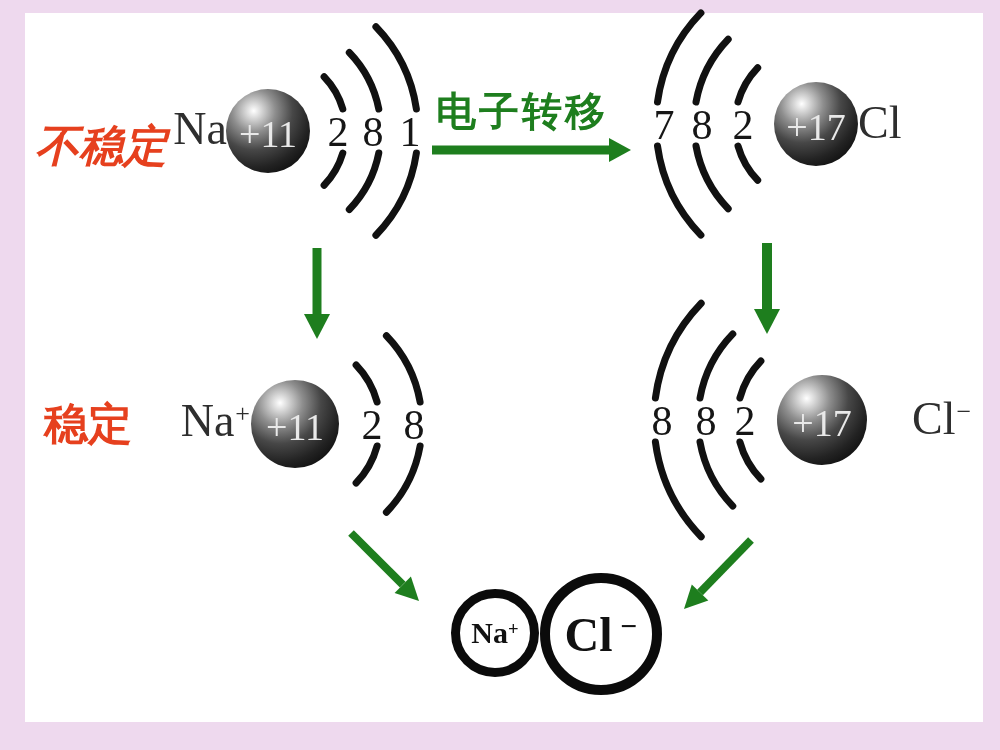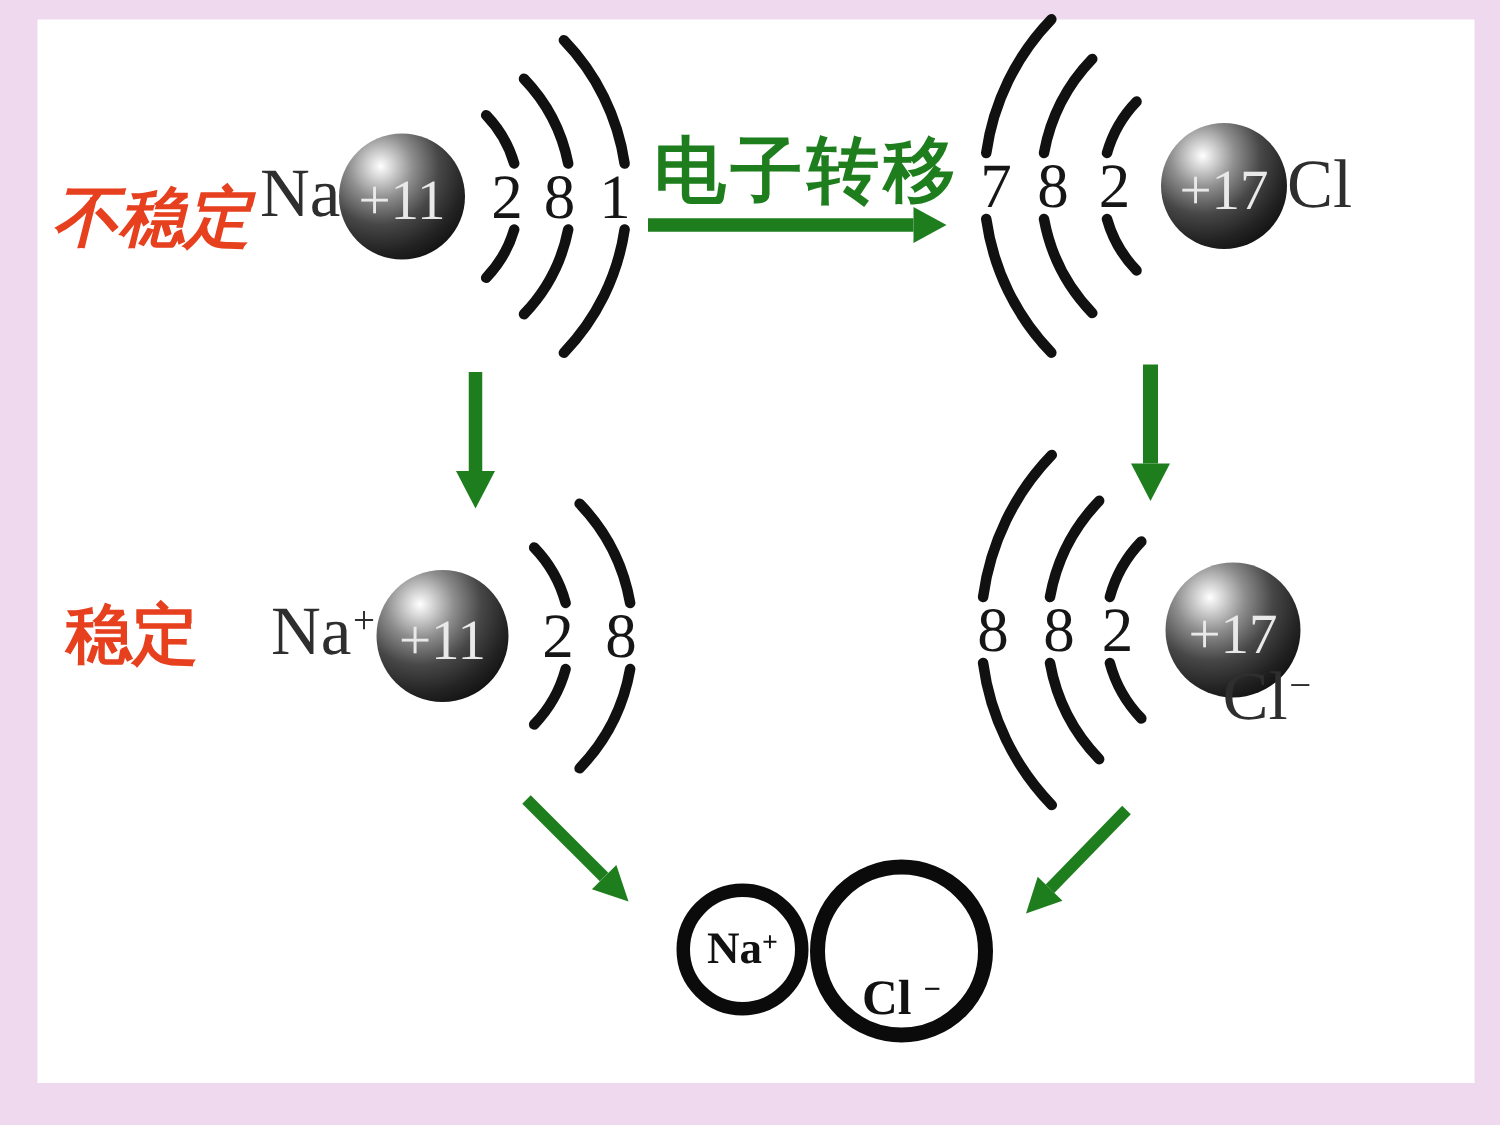--- a/index.html
+++ b/index.html
@@ -29,54 +29,54 @@
     position:absolute;
     font-size:44px; font-weight:bold; line-height:1;
     color:var(--red);
     letter-spacing:0px;
     font-family:"Liberation Sans", sans-serif;
   }
   #lbl-unstable { left:35px; top:124px;font-style:italic; }
   #lbl-stable   { left:44px; top:402px; }
   .transfer-label {
     position:absolute; left:436px; top:91px;
-    font-size:48px; font-weight:bold; line-height:1;
+    font-size:40px; font-weight:bold; line-height:1;
     letter-spacing:3px;
     color:var(--green);
     font-family:"Liberation Sans", sans-serif;
   }
   .el-label {
     position:absolute;
     font-family:"Liberation Serif", serif;
     font-size:46px; line-height:1;
     color:#2e2e2e;
     white-space:nowrap;
   }
   .el-label sup {
     font-size:26px;
     line-height:0;
     vertical-align:14px;
     margin-left:1px;
   }
   #el-na-atom { left:78px;  top:106px; width:150px; text-align:right; }
   #el-cl-atom { left:858px; top:100px; }
   #el-na-ion  { left:100px; top:398px; width:150px; text-align:right; }
-  #el-cl-ion  { left:815px; top:396px;margin-top:45px; }
+  #el-cl-ion  { left:912px; top:396px; }
   .ion-circle {
     position:absolute;
     box-sizing:border-box;
     border-radius:50%;
     border:9px solid #0b0b0b;
     background:#ffffff;
     display:flex; align-items:center; justify-content:center;
     font-family:"Liberation Serif", serif;
     font-weight:bold; color:#111;
   }
   #ion-na { left:451px; top:589px; width:88px;  height:88px;  font-size:30px; }
-  #ion-cl { left:540px; top:573px; width:122px; height:122px; font-size:33px; border-width:10px;align-items:flex-end; }
+  #ion-cl { left:540px; top:573px; width:122px; height:122px; font-size:48px; border-width:10px; }
   .ion-circle sup {
     font-size:0.62em; line-height:0; vertical-align:0.42em;
   }
   #ion-cl sup { margin-left:8px; vertical-align:0.5em; }
   
   .shell-arc { fill:none; stroke:var(--ink); stroke-width:7; stroke-linecap:round; }
   .shell-digit {
     font-family:"Liberation Serif", serif;
     font-size:42px; fill:#161616;
   }

